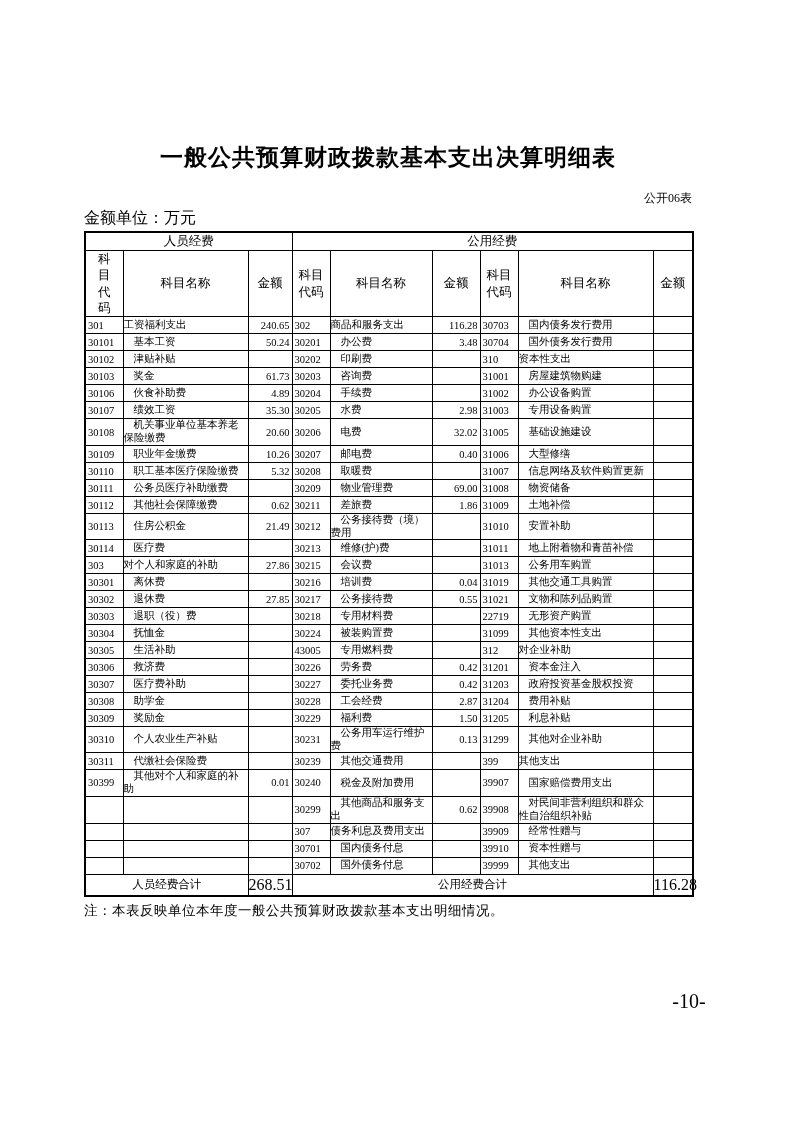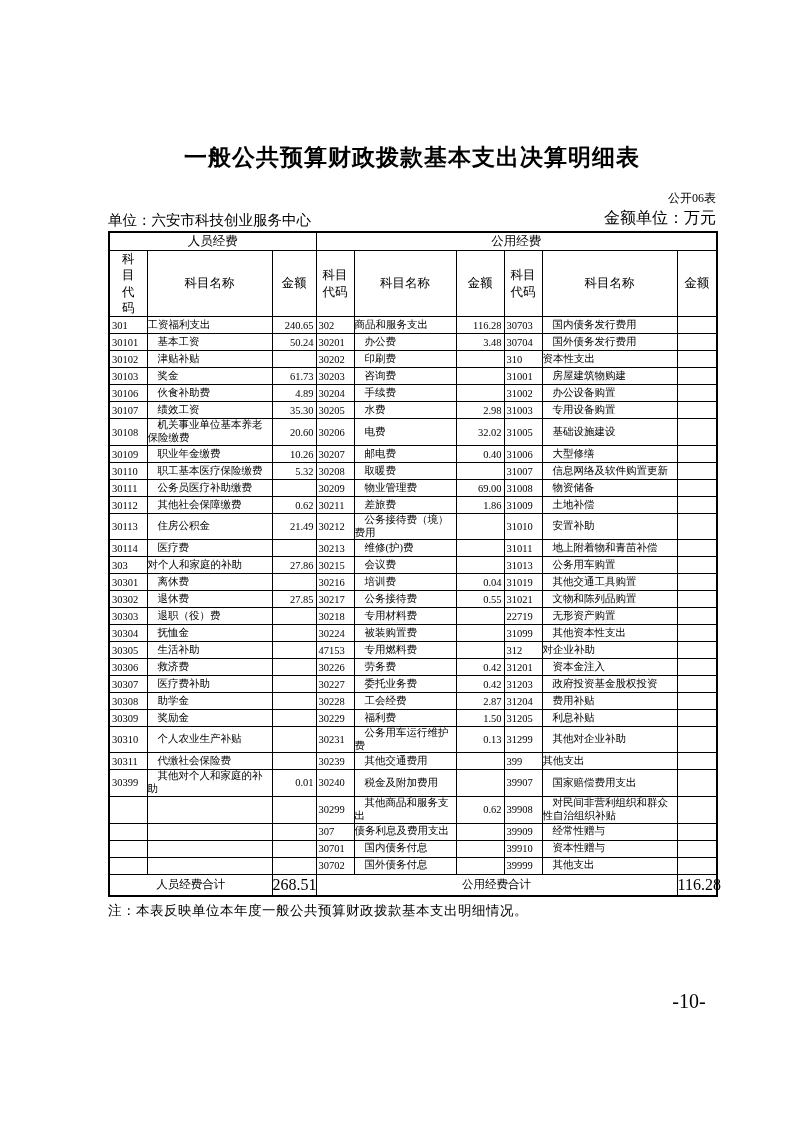--- a/index.html
+++ b/index.html
@@ -4,21 +4,21 @@
 <style>
   * { margin:0; padding:0; box-sizing:border-box; }
   html,body { width:793px; height:1122px; }
   body {
     background:#ffffff;
     color:#000;
     font-family:"Liberation Serif","DejaVu Serif",serif;
     position:relative;
     overflow:hidden;
   }
-  .content { position:absolute; left:108px; top:142px; width:608px; }
+  .content { position:absolute; left:84px; top:142px; width:608px; }
   .doc-title { text-align:center; font-size:23px; font-weight:bold; letter-spacing:1px; }
   .open-label { text-align:right; font-size:12px; margin-top:17px; }
   .unit-row { display:flex; justify-content:space-between; align-items:flex-end; margin-top:1px; margin-bottom:1px; }
   .unit-left { font-size:14.5px; }
   .unit-right { font-size:16px; padding-bottom:1px; }
   table { border-collapse:collapse; width:608px; table-layout:fixed; }
   table, th, td { border:1px solid #000; }
   table { border-width:2px; }
   th { font-weight:normal; }
   thead .group-row th { height:17px; font-size:12.5px; text-align:center; }
@@ -34,21 +34,20 @@
   .note { font-size:13.5px; margin-top:5px; letter-spacing:0.5px; }
   .pagenum { position:absolute; left:644px; top:990px; width:90px; text-align:center; font-size:20px; }
 </style>
 </head>
 <body>
 
 <div class="content">
   <div class="doc-title">一般公共预算财政拨款基本支出决算明细表</div>
   <div class="open-label">公开06表</div>
   <div class="unit-row">
-    <span class="unit-left">单位：六安市科技创业服务中心</span>
     <span class="unit-right">金额单位：万元</span>
   </div>
 
   <table>
     <colgroup>
       <col style="width:38px">
         <col style="width:125px">
         <col style="width:44px">
       <col style="width:38px">
         <col style="width:102px">
@@ -270,21 +269,21 @@
           <td class="name sub">被装购置费</td>
           <td class="amt"></td>
           <td class="code">31099</td>
           <td class="name sub">其他资本性支出</td>
           <td class="amt"></td>
         </tr>
         <tr>
           <td class="code">30305</td>
           <td class="name sub">生活补助</td>
           <td class="amt"></td>
-          <td class="code">47153</td>
+          <td class="code">43005</td>
           <td class="name sub">专用燃料费</td>
           <td class="amt"></td>
           <td class="code">312</td>
           <td class="name">对企业补助</td>
           <td class="amt"></td>
         </tr>
         <tr>
           <td class="code">30306</td>
           <td class="name sub">救济费</td>
           <td class="amt"></td>

